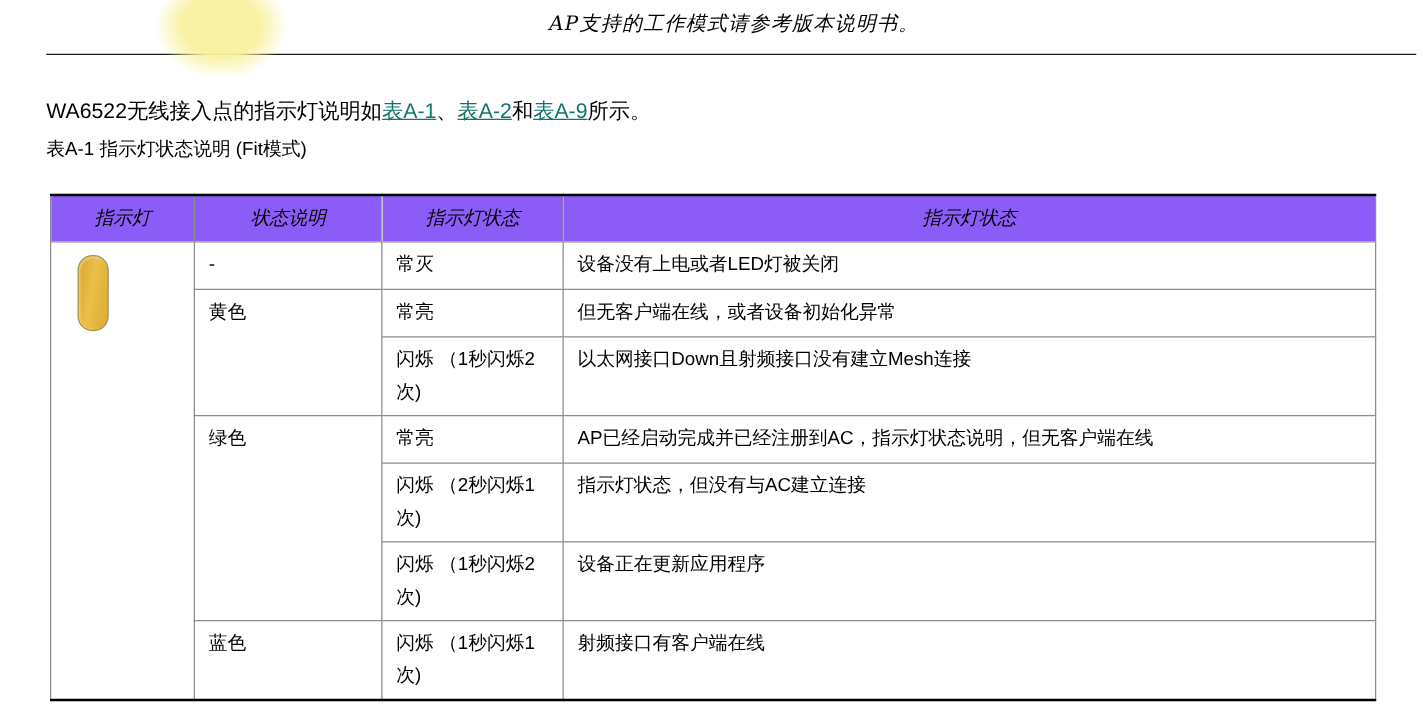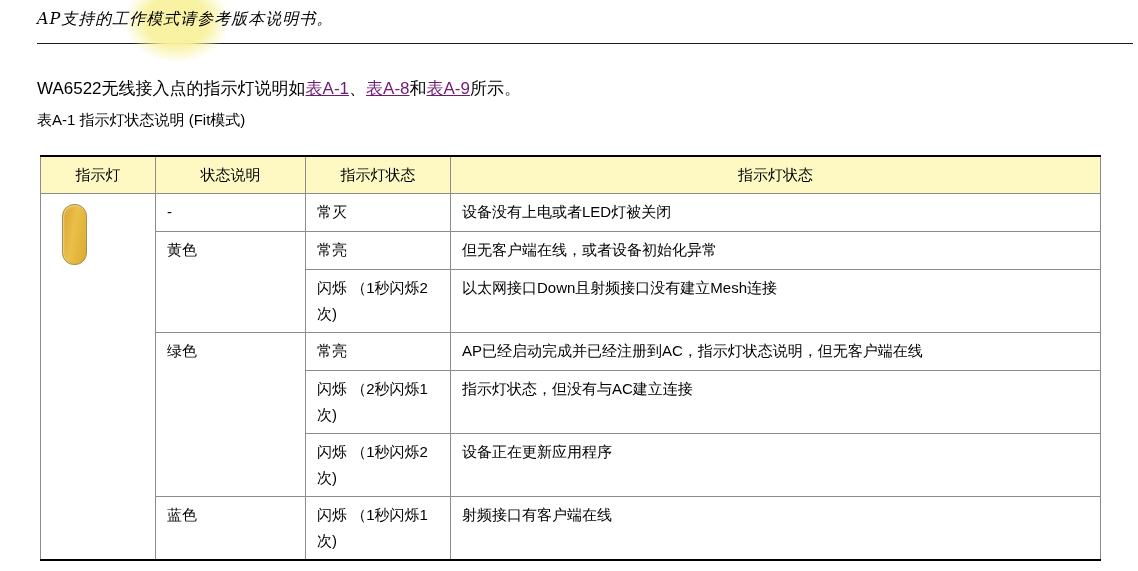--- a/index.html
+++ b/index.html
@@ -1,50 +1,50 @@
 <!DOCTYPE html>
 <html><head>
 <meta charset="utf-8">
 <style>
   html, body { margin:0; padding:0; }
   body {
     width:1138px; height:571px; background:#ffffff; color:#000;
     font-family:"Liberation Sans","DejaVu Sans",sans-serif;
     position:relative; overflow:hidden;
   }
-  .note-wrap { position:relative; margin-left:37px; padding-top:9px; height:28px; }
+  .note-wrap { position:relative; margin-left:37px; padding-top:9px; height:28px;text-align:center; }
   .highlight-blob {
     position:absolute; left:88px; top:-20px; width:104px; height:82px;
     background:radial-gradient(ellipse at center, rgba(248,241,158,0.95) 42%, rgba(248,241,158,0) 72%);
     z-index:0; pointer-events:none;
   }
   .note {
     position:relative; z-index:1; margin:0;
     font-family:"DejaVu Serif","Liberation Serif",serif;
     font-style:italic; font-size:16px; letter-spacing:1px;
   }
   .divider { margin:6px 0 0 37px; width:1096px; height:0; border-top:1px solid #1b1b1b; }
   .intro { margin:33px 0 0 37px; font-size:17px; line-height:23px; }
-  .intro a { color:#701a75; cursor:pointer; }
+  .intro a { color:#0f766e; cursor:pointer; }
   .caption { margin:10px 0 0 37px; font-size:15px; line-height:20px; }
   table.led-table {
     margin:25px 0 0 40px; width:1060px;
     border-collapse:collapse; table-layout:fixed;
     border-top:2px solid #000; border-bottom:2px solid #000;
   }
   .led-table th, .led-table td {
     border:1px solid #8c8c8c;
     font-size:15px; font-weight:normal;
     line-height:26px; vertical-align:top;
     padding:5px 11px; text-align:left;
     overflow:hidden; word-break:break-all;
   }
   .led-table thead th {
-    background:#fef9c3; text-align:center;
-    padding:5px 4px; height:26px; vertical-align:middle;
+    background:#8b5cf6; text-align:center;
+    padding:5px 4px; height:26px; vertical-align:middle;font-style:italic;
   }
   .col1 { width:115px; } .col2 { width:150px; } .col3 { width:145px; } .col4 { width:650px; }
   tr.single { height:38px; }
   td.led-cell { padding:10px 0 0 21px; vertical-align:top; }
   .led-pill {
     width:23px; height:59px; border-radius:12px;
     background:linear-gradient(100deg, #d8a42c 0%, #eabf4a 45%, #dcaa30 100%);
     border:1px solid #a29254;
     box-shadow:inset 1px 1px 2px rgba(255,255,255,0.45);
   }
@@ -52,21 +52,21 @@
 </head>
 <body>
 
 <div class="note-wrap">
   <div class="highlight-blob"></div>
   <p class="note">AP支持的工作模式请参考版本说明书。</p>
 </div>
 
 <div class="divider"></div>
 
-<p class="intro"><span>WA6522无线接入点的指示灯说明如</span><a href="#">表A-1</a><span>、</span><a href="#">表A-8</a><span>和</span><a href="#">表A-9</a><span>所示。</span></p>
+<p class="intro"><span>WA6522无线接入点的指示灯说明如</span><a href="#">表A-1</a><span>、</span><a href="#">表A-2</a><span>和</span><a href="#">表A-9</a><span>所示。</span></p>
 
 <p class="caption">表A-1 指示灯状态说明 (Fit模式)</p>
 
 <table class="led-table">
   <colgroup>
     <col class="col1">
       <col class="col2">
       <col class="col3">
       <col class="col4">
   </colgroup>

